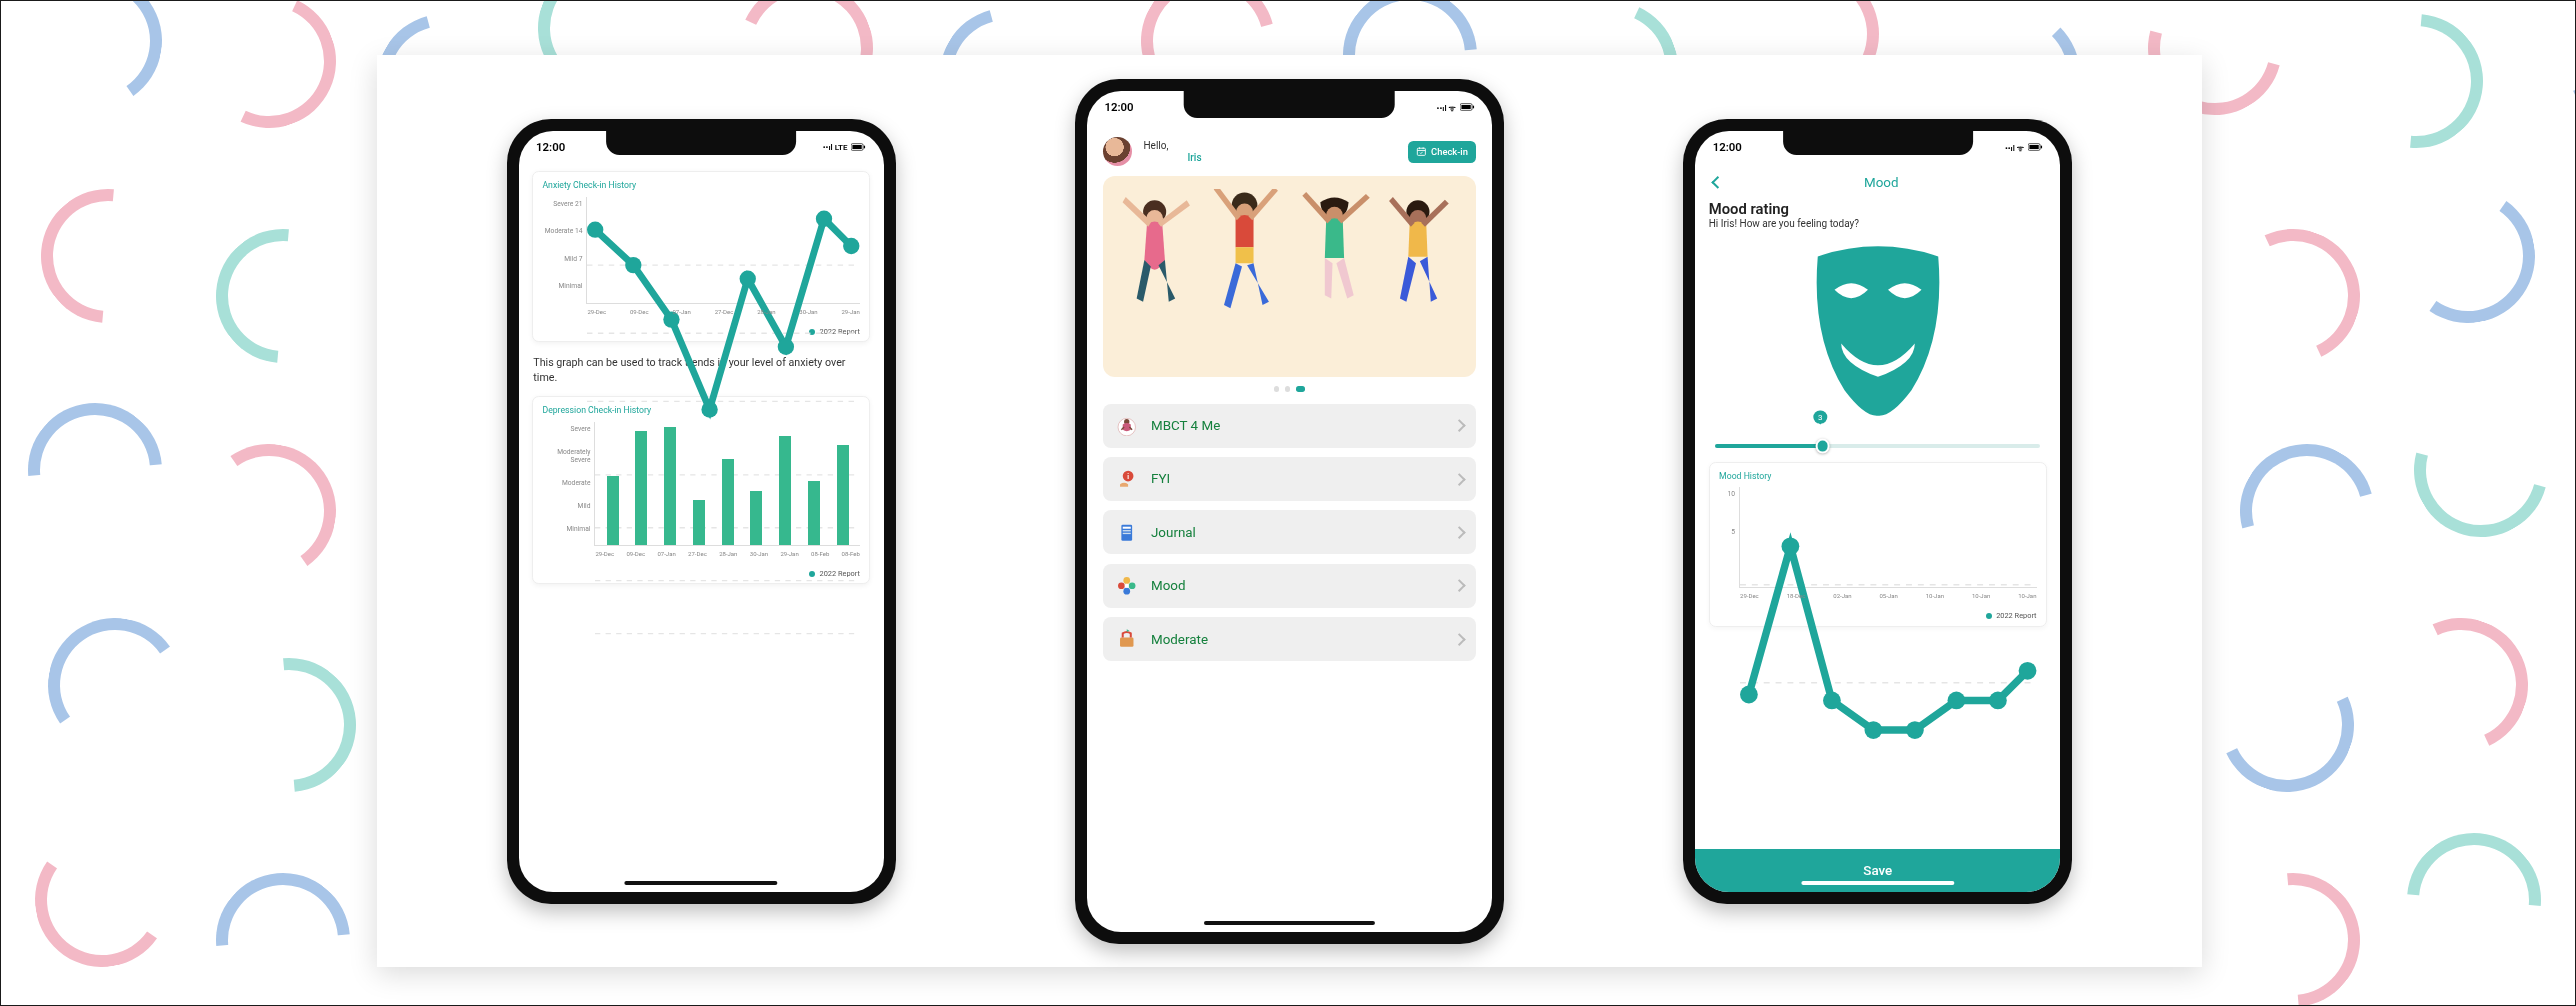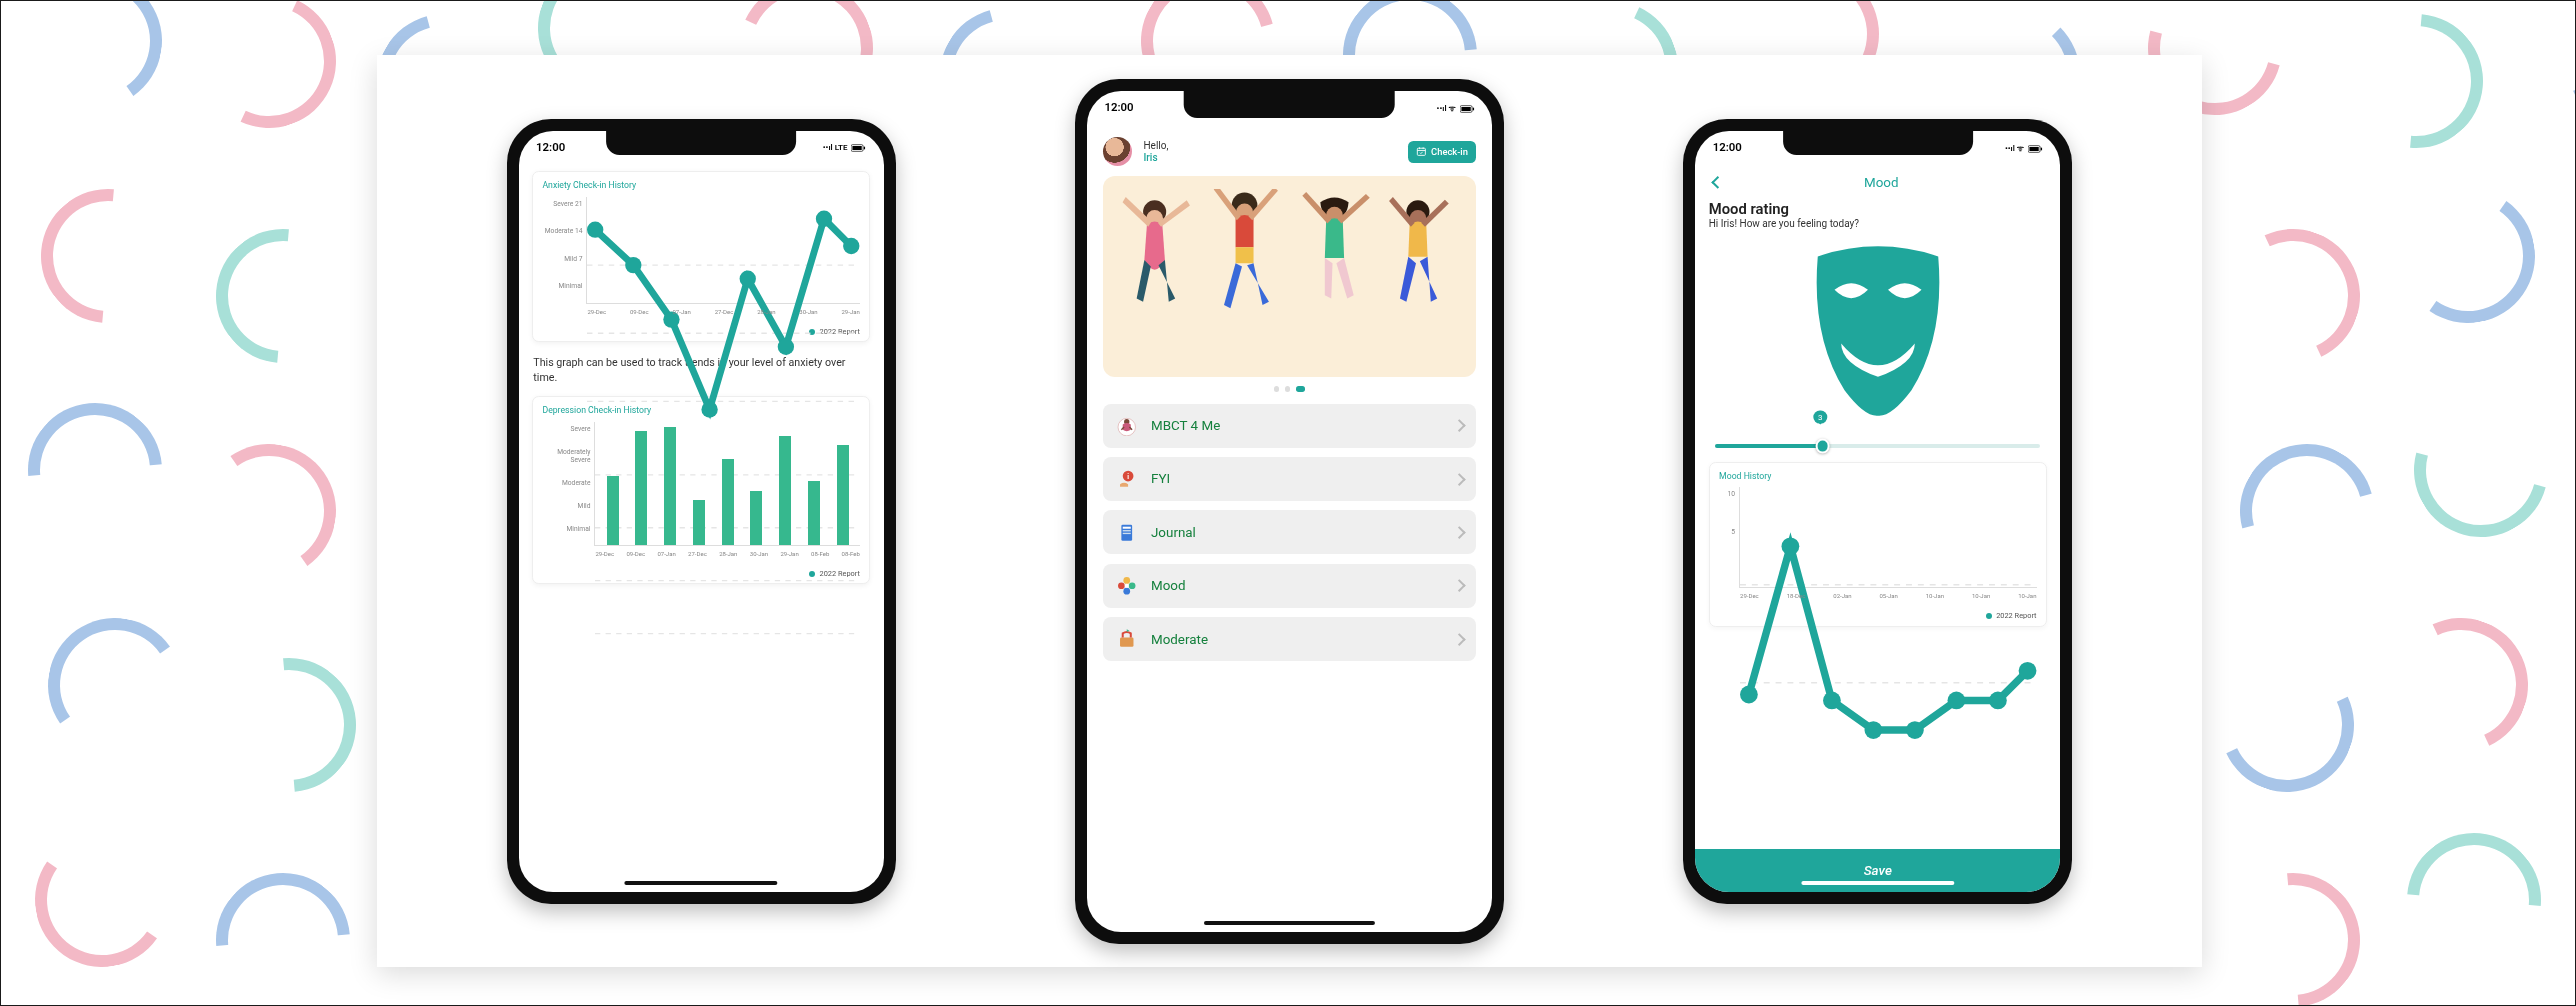--- a/index.html
+++ b/index.html
@@ -82,21 +82,21 @@
     top: 6.7px; left: 0; right: 0;
     height: 20px;
     display: flex;
     justify-content: space-between;
     align-items: center;
     padding: 0 17.4px;
     font-size: 11.4px;
     font-weight: 600;
     z-index: 15;
   }
-  .status-right { display: flex; gap: 4px; align-items: flex-end; font-size: 8px; }
+  .status-right { display: flex; gap: 4px; align-items: center; font-size: 8px; }
   .home-indicator {
     position: absolute;
     bottom: 6.7px; left: 50%;
     transform: translateX(-50%);
     width: 42%; height: 4px;
     background: #111;
     border-radius: 2px;
     z-index: 25;
   }
   .content {
@@ -199,21 +199,21 @@
   .home-header {
     display: flex; align-items: center; justify-content: space-between;
     padding: 2.7px 0 9.4px;
   }
   .user-block { display: flex; align-items: center; gap: 11px; }
   .avatar {
     width: 29.5px; height: 29.5px; border-radius: 50%;
     background: radial-gradient(circle at 40% 35%, #e8b898 0 35%, #6b4130 36% 60%, #e58fa6 61% 100%);
   }
   .greet { font-size: 10px; color: #333; line-height: 1.2; }
-  .greet .name { color: var(--teal); font-weight: 500; }
+  .greet .name { color: var(--teal); font-weight: 500; margin-left: 44px; }
   .checkin-btn {
     background: var(--teal);
     color: #fff;
     border-radius: 5.4px;
     padding: 5.4px 8px;
     font-size: 9.4px;
     font-weight: 500;
     display: flex; align-items: center; gap: 4px;
   }
   .checkin-btn svg { width: 10.7px; height: 10.7px; }
@@ -301,21 +301,21 @@
     border: 3.4px solid transparent;
     border-top-color: var(--teal);
   }
   .mood-chart-card {
     border: 0.7px solid #eee;
     border-radius: 6.7px;
     padding: 8px 9.4px 5.4px;
     box-shadow: 0 1.3px 5.4px rgba(0,0,0,0.04);
     margin-top: 6.7px;
   }
-  .save-btn-wrap { position: absolute; left: 0; right: 0; bottom: 0; font-style: italic; }
+  .save-btn-wrap { position: absolute; left: 0; right: 0; bottom: 0; }
   .save-btn {
     background: var(--teal);
     color: #fff;
     text-align: center;
     height: 43px;
     line-height: 43px;
     font-size: 13.4px;
     font-weight: 500;
   }
 </style>

